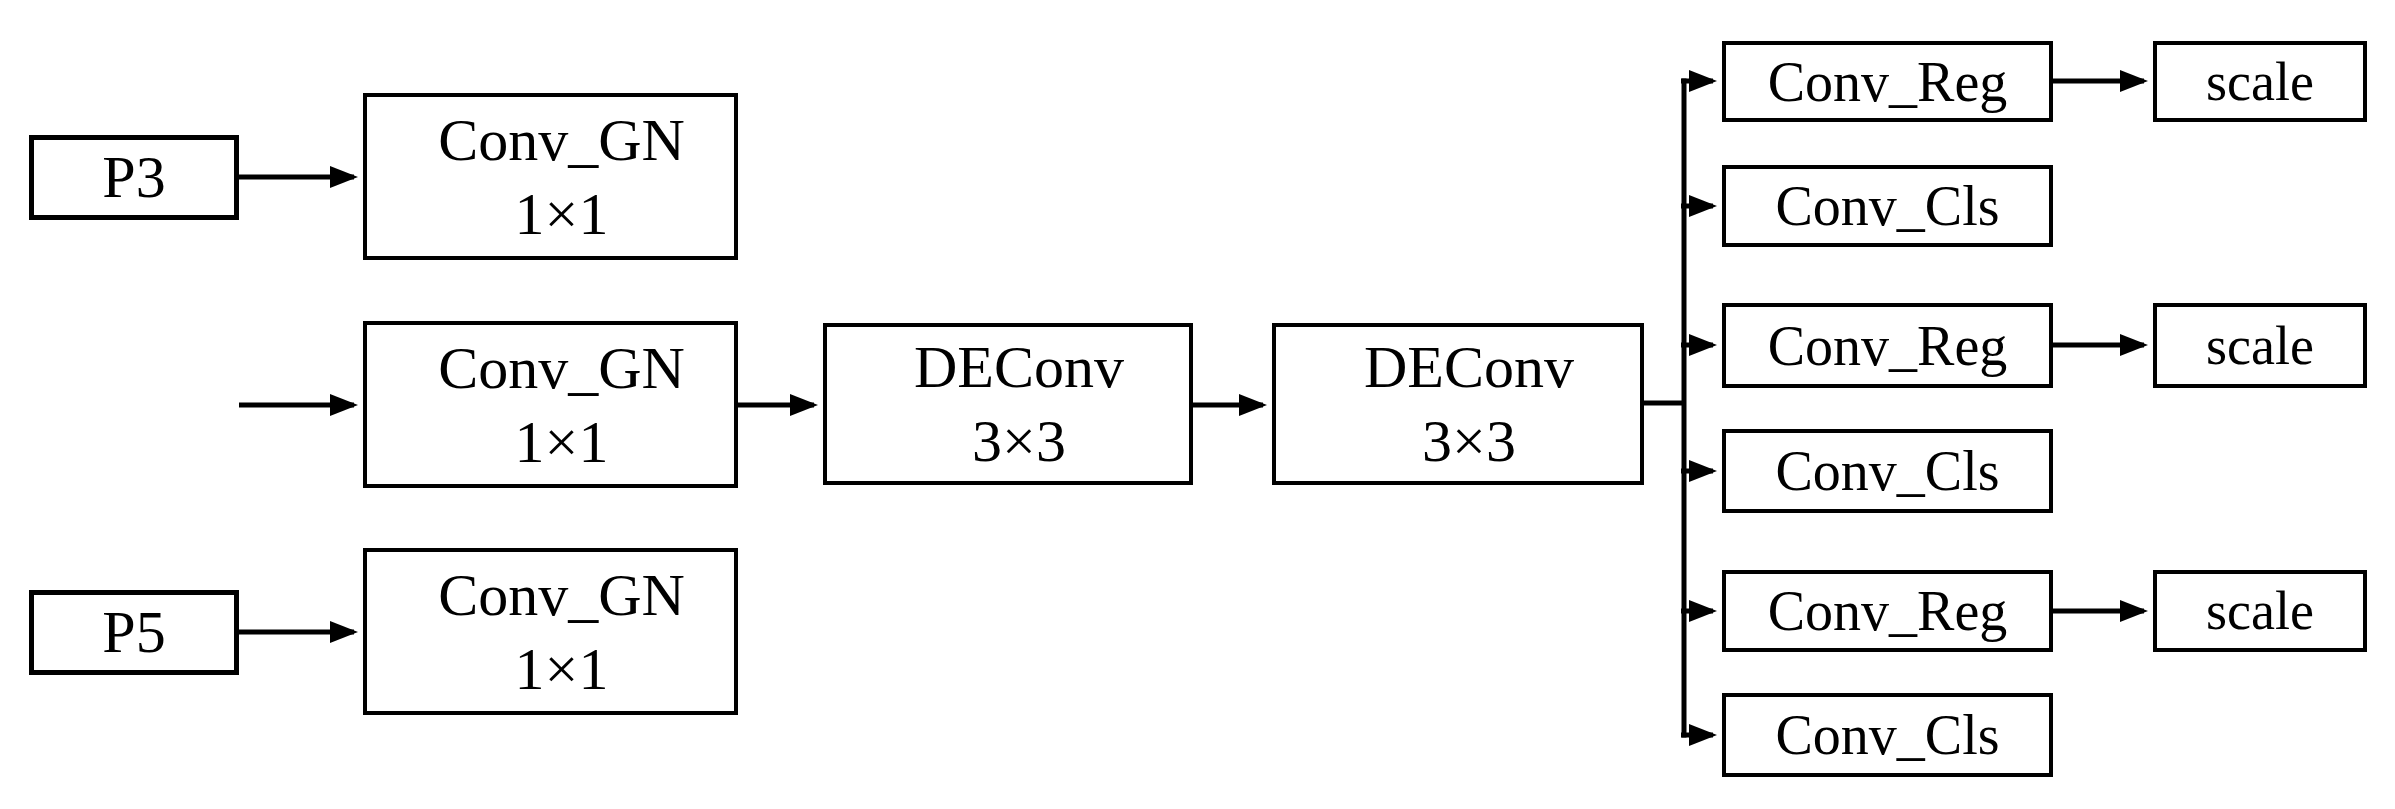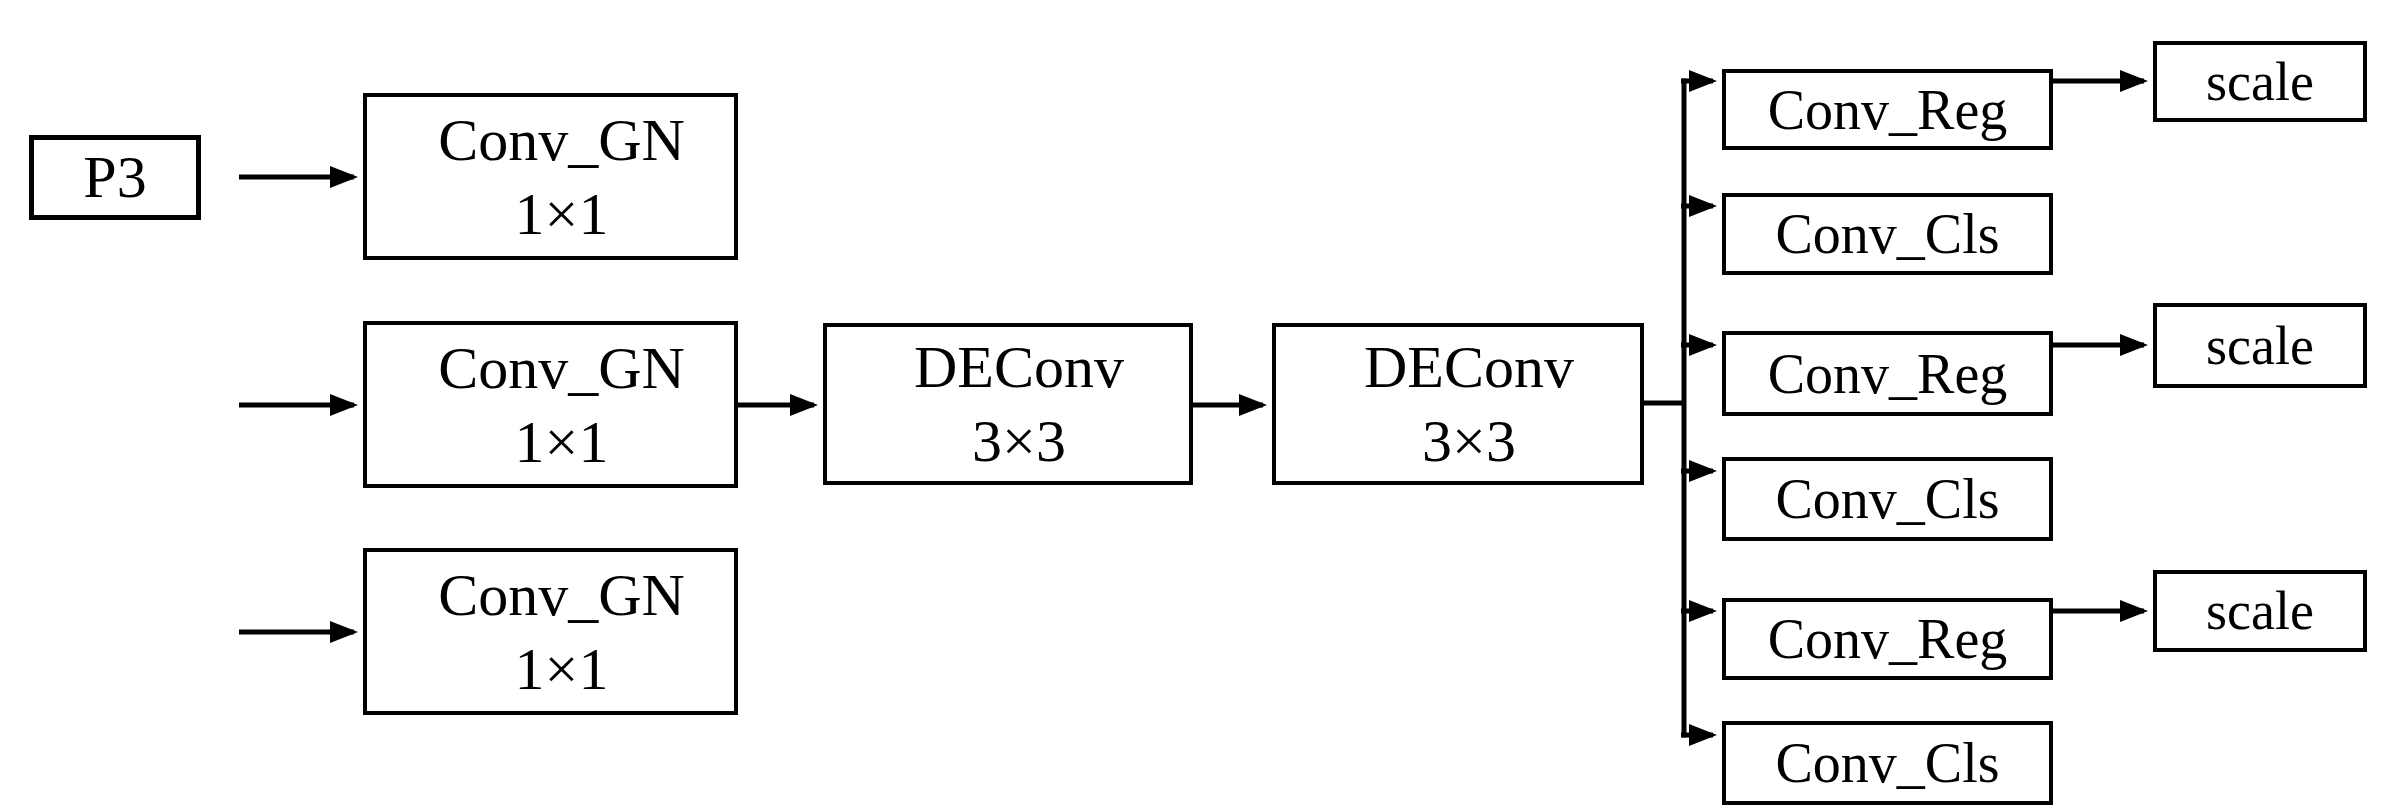--- a/index.html
+++ b/index.html
@@ -28,25 +28,25 @@
     text-align: center;
     white-space: nowrap;
   }
   .p-box { border-width: 5px; font-size: 60px; }
   .gn-box, .de-box {
     flex-direction: column;
     font-size: 60px;
     line-height: 74px;
     padding-left: 22px;
   }
-  .head-box { font-size: 56px; margin-top: 28px; }
+  .head-box { font-size: 56px; }
   .scale-box { font-size: 54px; }
 
   
-  #p3 { left: 29px;  top: 135px; width: 172px; height: 85px; }
+  #p3 { left: 29px;  top: 135px; width: 210px; height: 85px; }
   #p4 { left: 29px;  top: 363px; width: 210px; height: 85px; }
   #p5 { left: 29px;  top: 590px; width: 210px; height: 85px; }
 
   #gn1 { left: 363px; top: 93px;  width: 375px; height: 167px; }
   #gn2 { left: 363px; top: 321px; width: 375px; height: 167px; }
   #gn3 { left: 363px; top: 548px; width: 375px; height: 167px; }
 
   #de1 { left: 823px;  top: 323px; width: 370px; height: 162px; }
   #de2 { left: 1272px; top: 323px; width: 372px; height: 162px; }
 
@@ -93,20 +93,23 @@
 
       <line x1="2053" y1="81" x2="2144" y2="81" marker-end="url(#ah)"></line>
       <line x1="2053" y1="345" x2="2144" y2="345" marker-end="url(#ah)"></line>
       <line x1="2053" y1="611" x2="2144" y2="611" marker-end="url(#ah)"></line>
     </g>
   </svg>
 
   <div id="p3" class="box p-box">
     <span>P3</span>
   </div>
+  <div id="p5" class="box p-box">
+    <span>P5</span>
+  </div>
 
   <div id="gn1" class="box gn-box">
     <span>Conv_GN</span>
     <span>1×1</span>
   </div>
   <div id="gn2" class="box gn-box">
     <span>Conv_GN</span>
     <span>1×1</span>
   </div>
   <div id="gn3" class="box gn-box">

